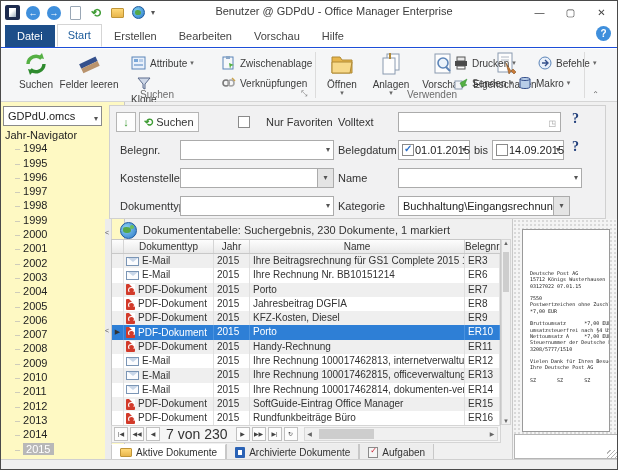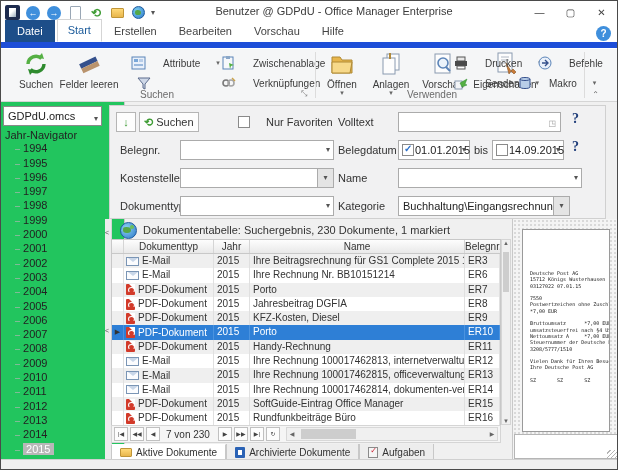--- a/index.html
+++ b/index.html
@@ -18,44 +18,44 @@
   .sync-mini { color:#3f9c35; font-size:12px; font-weight:bold; }
   .fold-mini { width:13px; height:10px; background:linear-gradient(#ffd978,#e8b64c); border:1px solid #c09537; border-radius:1px; }
   .globe-mini { width:13px; height:13px; border-radius:50%; background:radial-gradient(circle at 35% 35%, #7fd0f0, #2a77c9); border:1px solid #1d5a9e; position:relative; }
   .globe-mini::after { content:""; position:absolute; left:2px; top:3px; width:6px; height:5px; background:#55a848; border-radius:40% 60% 50% 50%; }
   .qat-overflow { font-size:8px; color:#555; }
   .title-text { position:absolute; left:150px; right:100px; top:4px; text-align:center; color:#3b3b3b; font-size:11px; white-space:nowrap; }
   .win-controls { position:absolute; right:0; top:0; display:flex; height:23px; }
   .win-btn { width:31px; height:23px; text-align:center; line-height:23px; font-size:10px; color:#444; }
 
   
-  .tabrow { position:absolute; left:0; top:23px; width:100%; height:24px; background:#fff; border-bottom:6px solid #1d4ed8; display:flex; align-items:flex-end; }
+  .tabrow { position:absolute; left:0; top:23px; width:100%; height:24px; background:#fff; border-bottom:1px solid #1d4ed8; display:flex; align-items:flex-end; }
   .rtab { padding:4px 10px 5px 10px; margin-left:2px; font-size:11px; color:#444; white-space:nowrap; }
   .rtab.file { background:#1d4e89; color:#fff; padding:5px 12px; margin-left:4px; }
   .rtab.active { background:#fff; color:#1d5c9b; border:1px solid #d5d5d5; border-bottom:1px solid #fff; }
   .ribbon-help { position:absolute; right:6px; top:2px; width:15px; height:15px; border-radius:50%; background:#3f8fdc; color:#fff; font-size:10px; font-weight:bold; text-align:center; line-height:15px; }
 
   
   .ribbon { position:absolute; left:0; top:48px; width:100%; height:53px; background:#f5f6f7; border-bottom:1px solid #d5d5d5; }
   .rgroup-sep { position:absolute; top:3px; bottom:3px; width:1px; background:#dcdcdc; }
   .rbig { position:absolute; top:2px; display:flex; flex-direction:column; align-items:center; width:58px; }
   .rbig .ric { height:26px; display:flex; align-items:center; justify-content:center; }
   .rbig .rlabel { font-size:10px; color:#3b3b3b; margin-top:2px; white-space:nowrap; }
-  .rsmall { position:absolute; display:flex; align-items:center; gap:16px; height:16px; font-size:10px; color:#3b3b3b; white-space:nowrap; }
+  .rsmall { position:absolute; display:flex; align-items:center; gap:3px; height:16px; font-size:10px; color:#3b3b3b; white-space:nowrap; }
   .caret { font-size:7px; color:#666; }
   .caret-below { font-size:7px; color:#666; margin-top:-1px; }
   .rgroup-label { position:absolute; bottom:1px; font-size:10px; color:#6b6b6b; text-align:center; }
   .dialog-launcher { position:absolute; font-size:8px; color:#777; }
   .ribbon-collapse { position:absolute; right:18px; bottom:2px; font-size:8px; color:#666; }
 
   .ic16 { width:16px; height:16px; display:inline-block; }
   .ic24 { width:26px; height:26px; display:inline-block; }
 
   
-  .sidebar { position:absolute; left:0; top:101px; width:124px; height:359px; background:#22c55e; border-right:1px solid #c8c8c8; }
+  .sidebar { position:absolute; left:0; top:101px; width:124px; height:359px; background:#fef9c3; border-right:1px solid #c8c8c8; }
   .db-combo { position:absolute; left:2px; top:4px; width:99px; height:20px; background:#fff; border:1px solid #8a8a8a; font-size:11px; line-height:18px; padding-left:4px; color:#222; }
   .db-combo .cmb-arrow { position:absolute; right:3px; top:3px; font-size:8px; color:#555; }
   .tree { position:absolute; left:0; top:27px; right:0; bottom:0; overflow:hidden; }
   .tree-root { padding-left:4px; line-height:13.3px; color:#222; }
   .tree-item { padding-left:14px; line-height:13.3px; color:#222; white-space:nowrap; }
   .tree-item::before { content:"–"; color:#b5b5b5; margin-right:3px; font-size:9px; }
   .tree-item.selected .tree-label { background:#b8b8b8; color:#fff; padding:0 3px; }
 
   
   .search-panel { position:absolute; left:108px; top:104px; width:497px; height:114px; background:#f1f1f2; border:1px solid #d0d0d0; }
@@ -113,21 +113,21 @@
   .icon-pdf::after { content:""; position:absolute; right:0; top:0; border-left:3px solid transparent; border-bottom:3px solid transparent; border-top:3px solid #fff; border-right:3px solid #fff; }
   .icon-pdf::before { content:""; position:absolute; left:2px; bottom:2px; width:5px; height:4px; border:1px solid #fff; border-radius:50%; border-bottom-color:transparent; }
 
   .vscroll { position:absolute; left:500px; top:238px; width:10px; height:186px; background:#f0f0f0; border:1px solid #d5d5d5; }
   .vscroll .arr { position:absolute; left:0; width:100%; text-align:center; font-size:6px; color:#666; }
   .vscroll .thumb { position:absolute; left:1px; width:6px; top:12px; height:40px; background:#cdcdcd; }
 
   
   .pagerbar { position:absolute; left:110px; top:424px; width:390px; height:18px; background:#f5f5f5; border:1px solid #d5d5d5; display:flex; align-items:center; }
   .pg-btn { width:14px; height:14px; margin-left:2px; background:#fdfdfd; border:1px solid #c0c0c0; font-size:6px; color:#444; text-align:center; line-height:12px; flex:none; }
-  .pg-text { font-size:10px; color:#333; margin:0 6px; white-space:nowrap; }
+  .pg-text { font-size:14px; color:#333; margin:0 6px; white-space:nowrap; }
   .hscroll { position:relative; flex:1; height:14px; margin:0 2px 0 6px; background:#f0f0f0; border:1px solid #d8d8d8; }
   .hscroll .harr { position:absolute; top:0; width:10px; height:100%; font-size:6px; color:#666; text-align:center; line-height:12px; }
   .hscroll .thumb { position:absolute; left:14px; top:1px; width:55px; height:10px; background:#cdcdcd; }
 
   
   .btabs { position:absolute; left:110px; top:443px; width:400px; height:17px; display:flex; align-items:stretch; }
   .btab { display:flex; align-items:center; gap:4px; padding:0 8px; border:1px solid #c8c8c8; border-top:none; background:#ededed; font-size:10px; color:#333; white-space:nowrap; }
   .btab.active { background:#fff; border-top:1px solid #fff; }
   .bt-folder { width:12px; height:9px; background:linear-gradient(#ffd978,#e8b64c); border:1px solid #c09537; border-radius:1px; }
   .bt-archive { width:10px; height:11px; background:#2a62b5; border-radius:1px; position:relative; }

